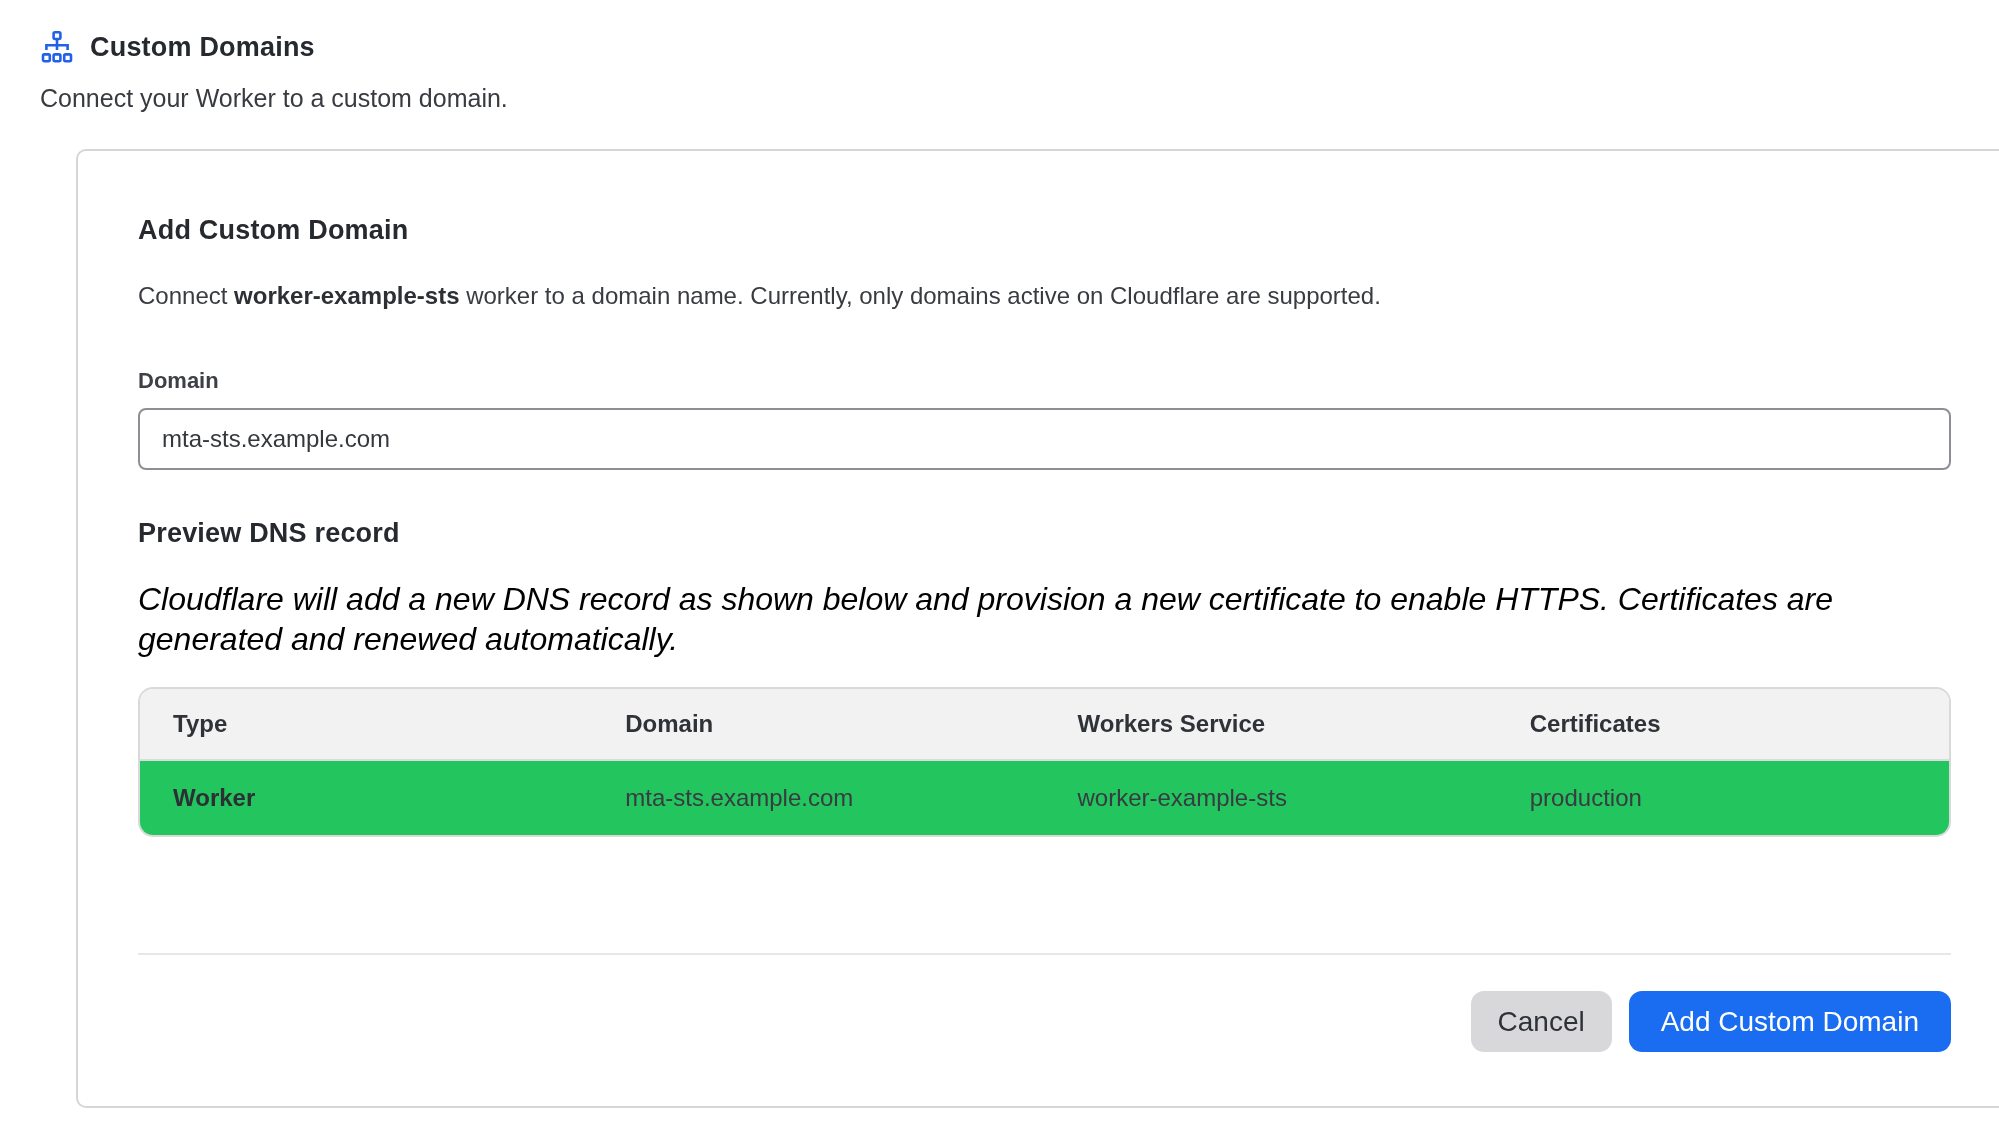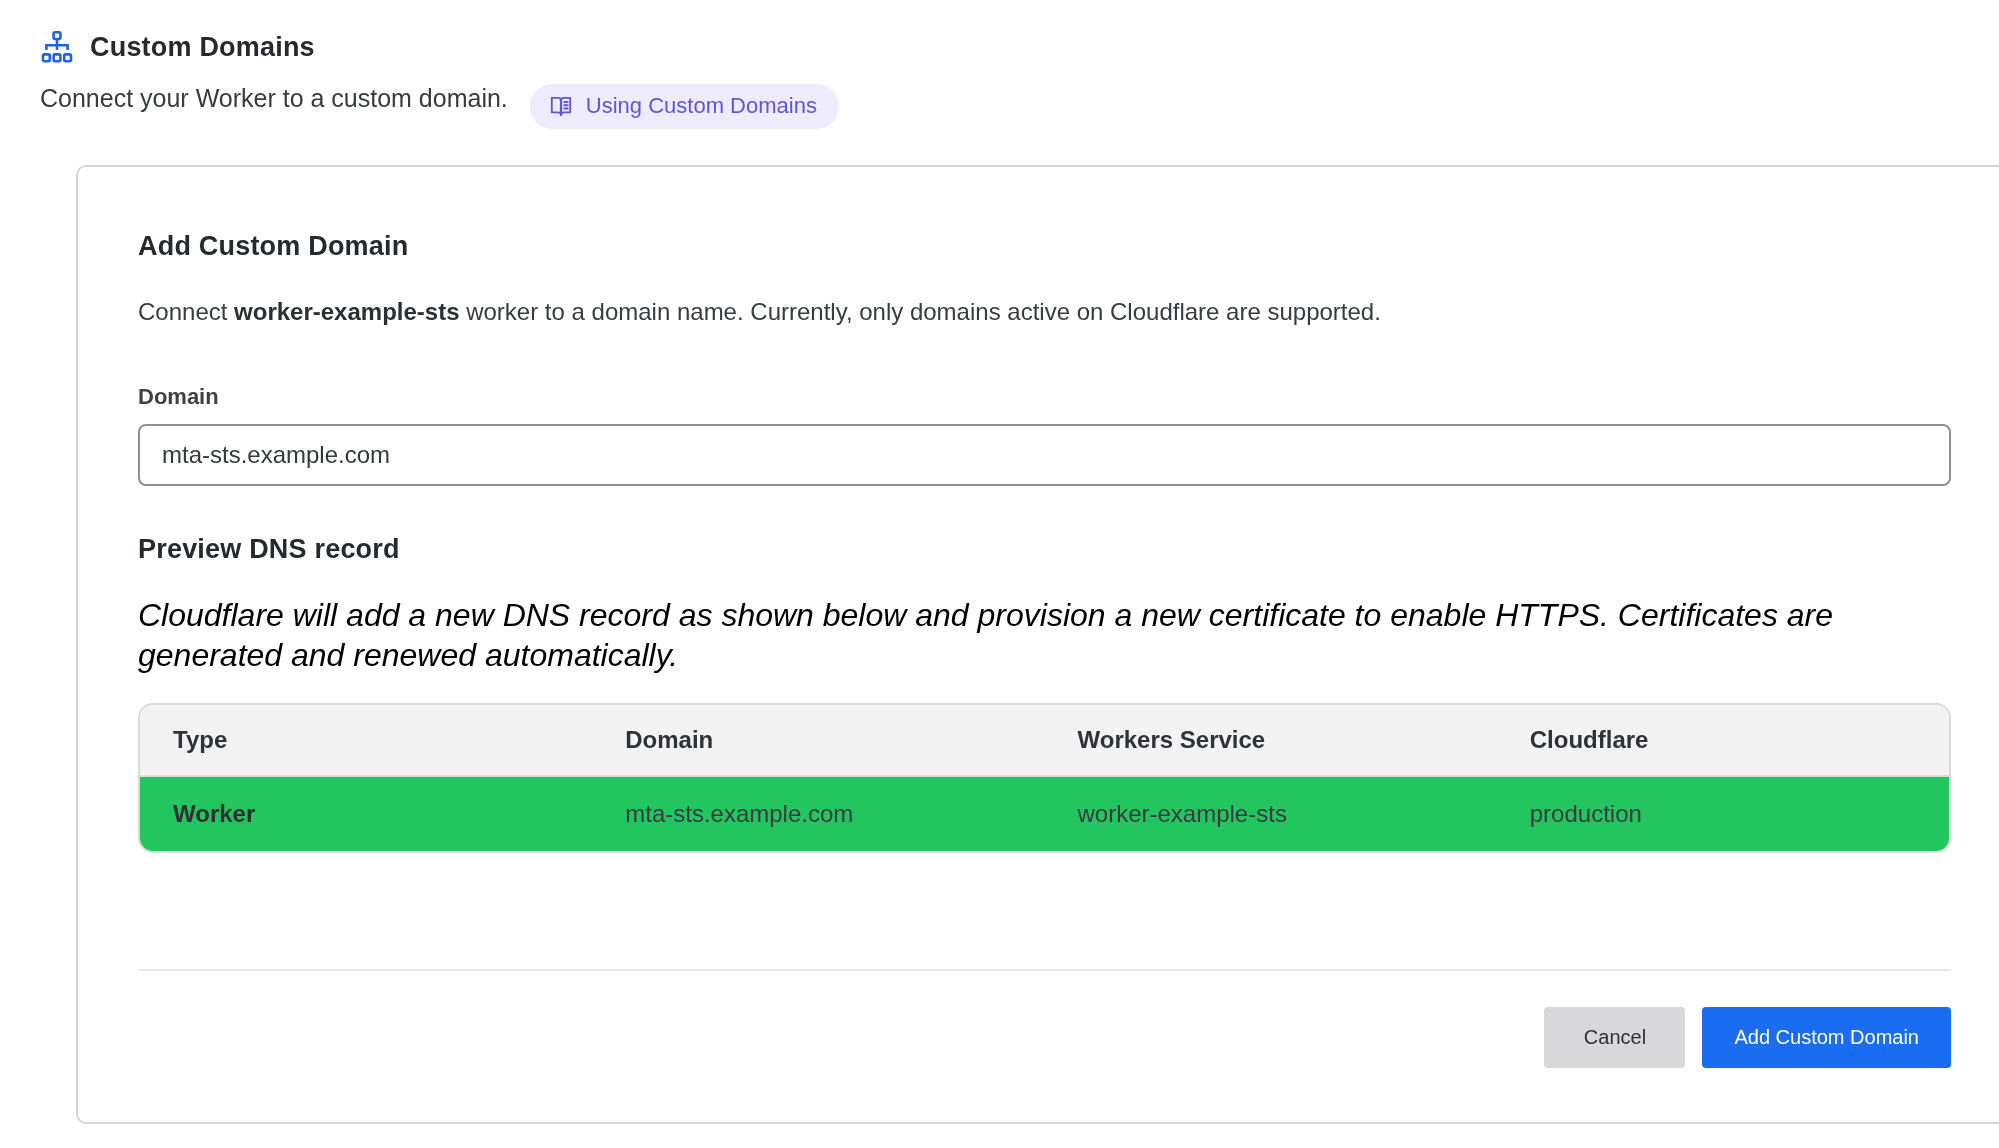--- a/index.html
+++ b/index.html
@@ -146,22 +146,22 @@
   .actions {
     margin-top: 36px;
     width: 1813px;
     display: flex;
     justify-content: flex-end;
     gap: 17px;
   }
   .btn {
     height: 61px;
     border: none;
-    border-radius: 4px;
-    font-size: 20px;
+    border-radius: 13px;
+    font-size: 28px;
     font-family: inherit;
     cursor: pointer;
     padding: 0 30px;
     line-height: 61px;
   }
   .btn-cancel {
     background: #d8d8da;
     color: #2e3136;
     width: 141px;
     padding: 0;
@@ -188,32 +188,20 @@
         <rect x="3" y="24.4" width="6.8" height="6.8" rx="1.4" stroke="#2161e8" stroke-width="2.6"></rect>
         <rect x="13.6" y="24.4" width="6.8" height="6.8" rx="1.4" stroke="#2161e8" stroke-width="2.6"></rect>
         <rect x="24.2" y="24.4" width="6.8" height="6.8" rx="1.4" stroke="#2161e8" stroke-width="2.6"></rect>
       </svg>
     </span>
     <h1>Custom Domains</h1>
   </div>
 
   <div class="subtitle-row">
     <span class="subtitle">Connect your Worker to a custom domain.</span>
-    <button class="docs-badge">
-      <span class="book-icon">
-        <svg width="26" height="26" viewBox="0 0 24 24" fill="none" stroke="#6156d8" stroke-width="1.7" stroke-linejoin="round" stroke-linecap="round">
-          <path d="M3.5 4.5h6a2.3 2.3 0 0 1 2.3 2.3v13.4a2.3 2.3 0 0 0-2.3-2.3h-6z"></path>
-          <path d="M20.5 4.5h-6a2.3 2.3 0 0 0-2.3 2.3v13.4a2.3 2.3 0 0 1 2.3-2.3h6z"></path>
-          <path d="M15 8.3h3.2"></path>
-          <path d="M15 11.3h3.2"></path>
-          <path d="M15 14.3h3.2"></path>
-        </svg>
-      </span>
-      <span>Using Custom Domains</span>
-    </button>
   </div>
 
   <div class="card">
 
     <h2>Add Custom Domain</h2>
 
     <p class="intro"><span>Connect </span><b>worker-example-sts</b><span> worker to a domain name. Currently, only domains active on Cloudflare are supported.</span></p>
 
     <label class="field-label" for="domain-input">Domain</label>
     <input id="domain-input" class="domain-input" type="text" value="mta-sts.example.com" style="">
@@ -225,21 +213,21 @@
       <span>generated and renewed automatically.</span>
     </p>
 
     <div class="dns-table">
       <table>
         <thead>
           <tr>
             <th>Type</th>
             <th>Domain</th>
             <th>Workers Service</th>
-            <th>Cloudflare</th>
+            <th>Certificates</th>
           </tr>
         </thead>
         <tbody>
           <tr>
             <td class="cell-type">Worker</td>
             <td>mta-sts.example.com</td>
             <td>worker-example-sts</td>
             <td>production</td>
           </tr>
         </tbody>

